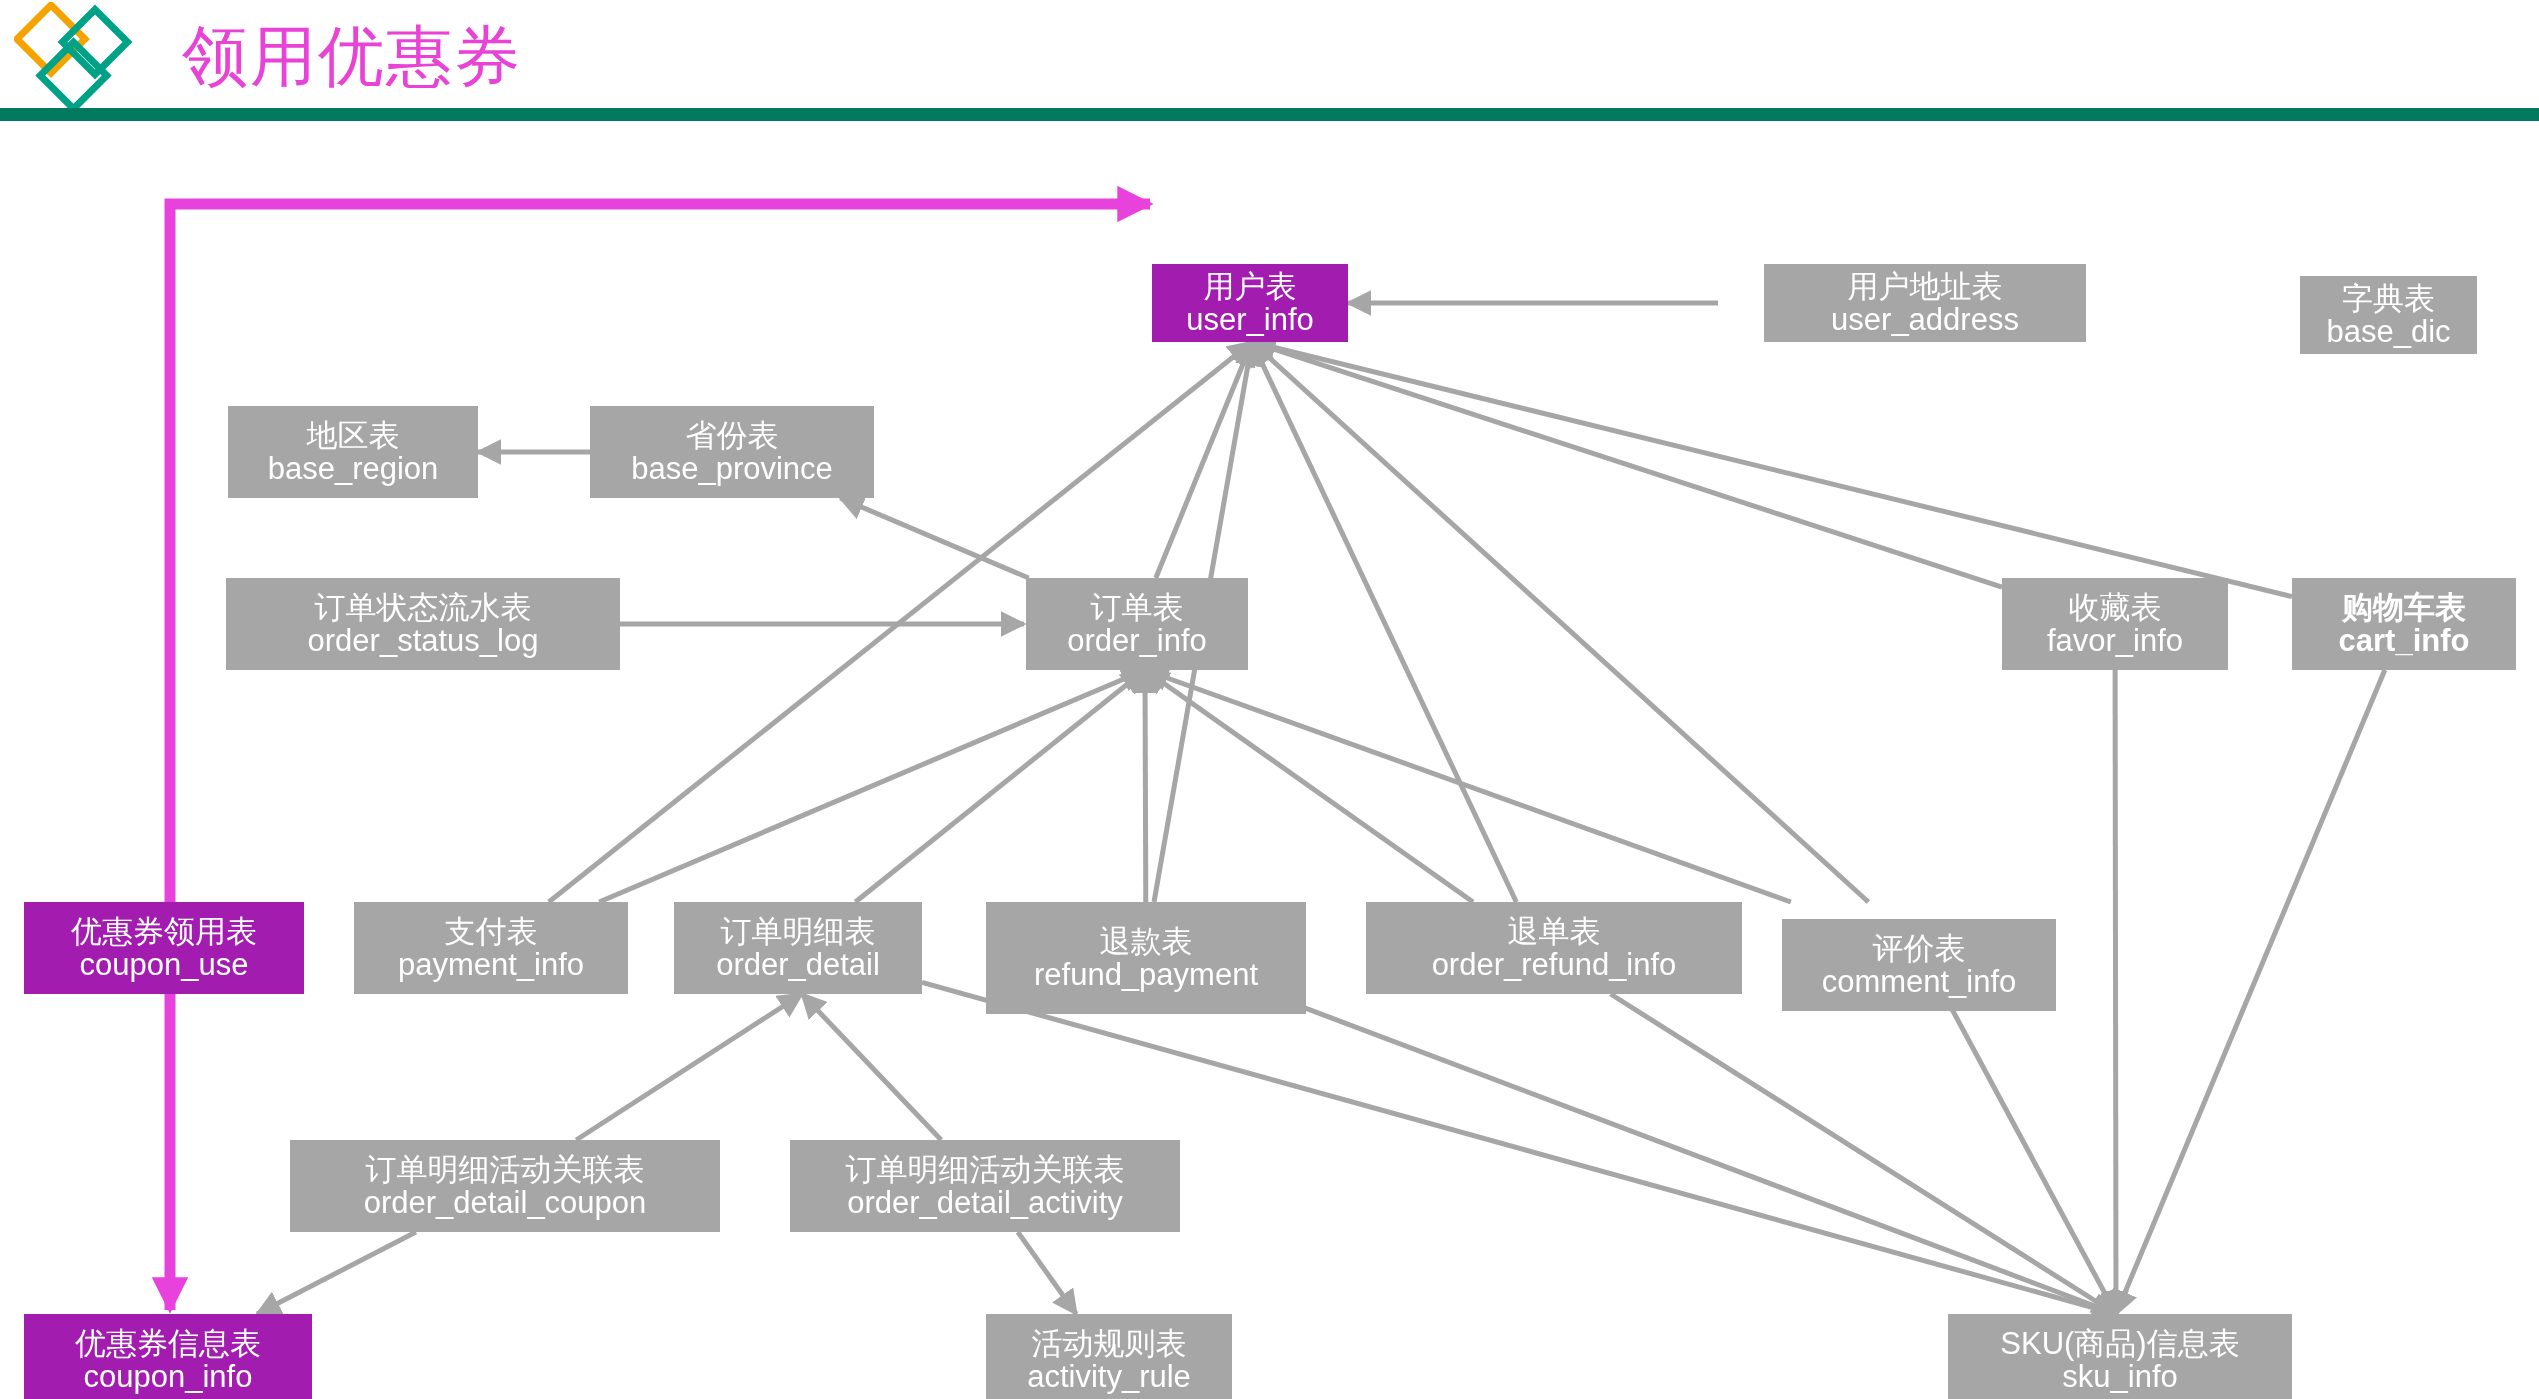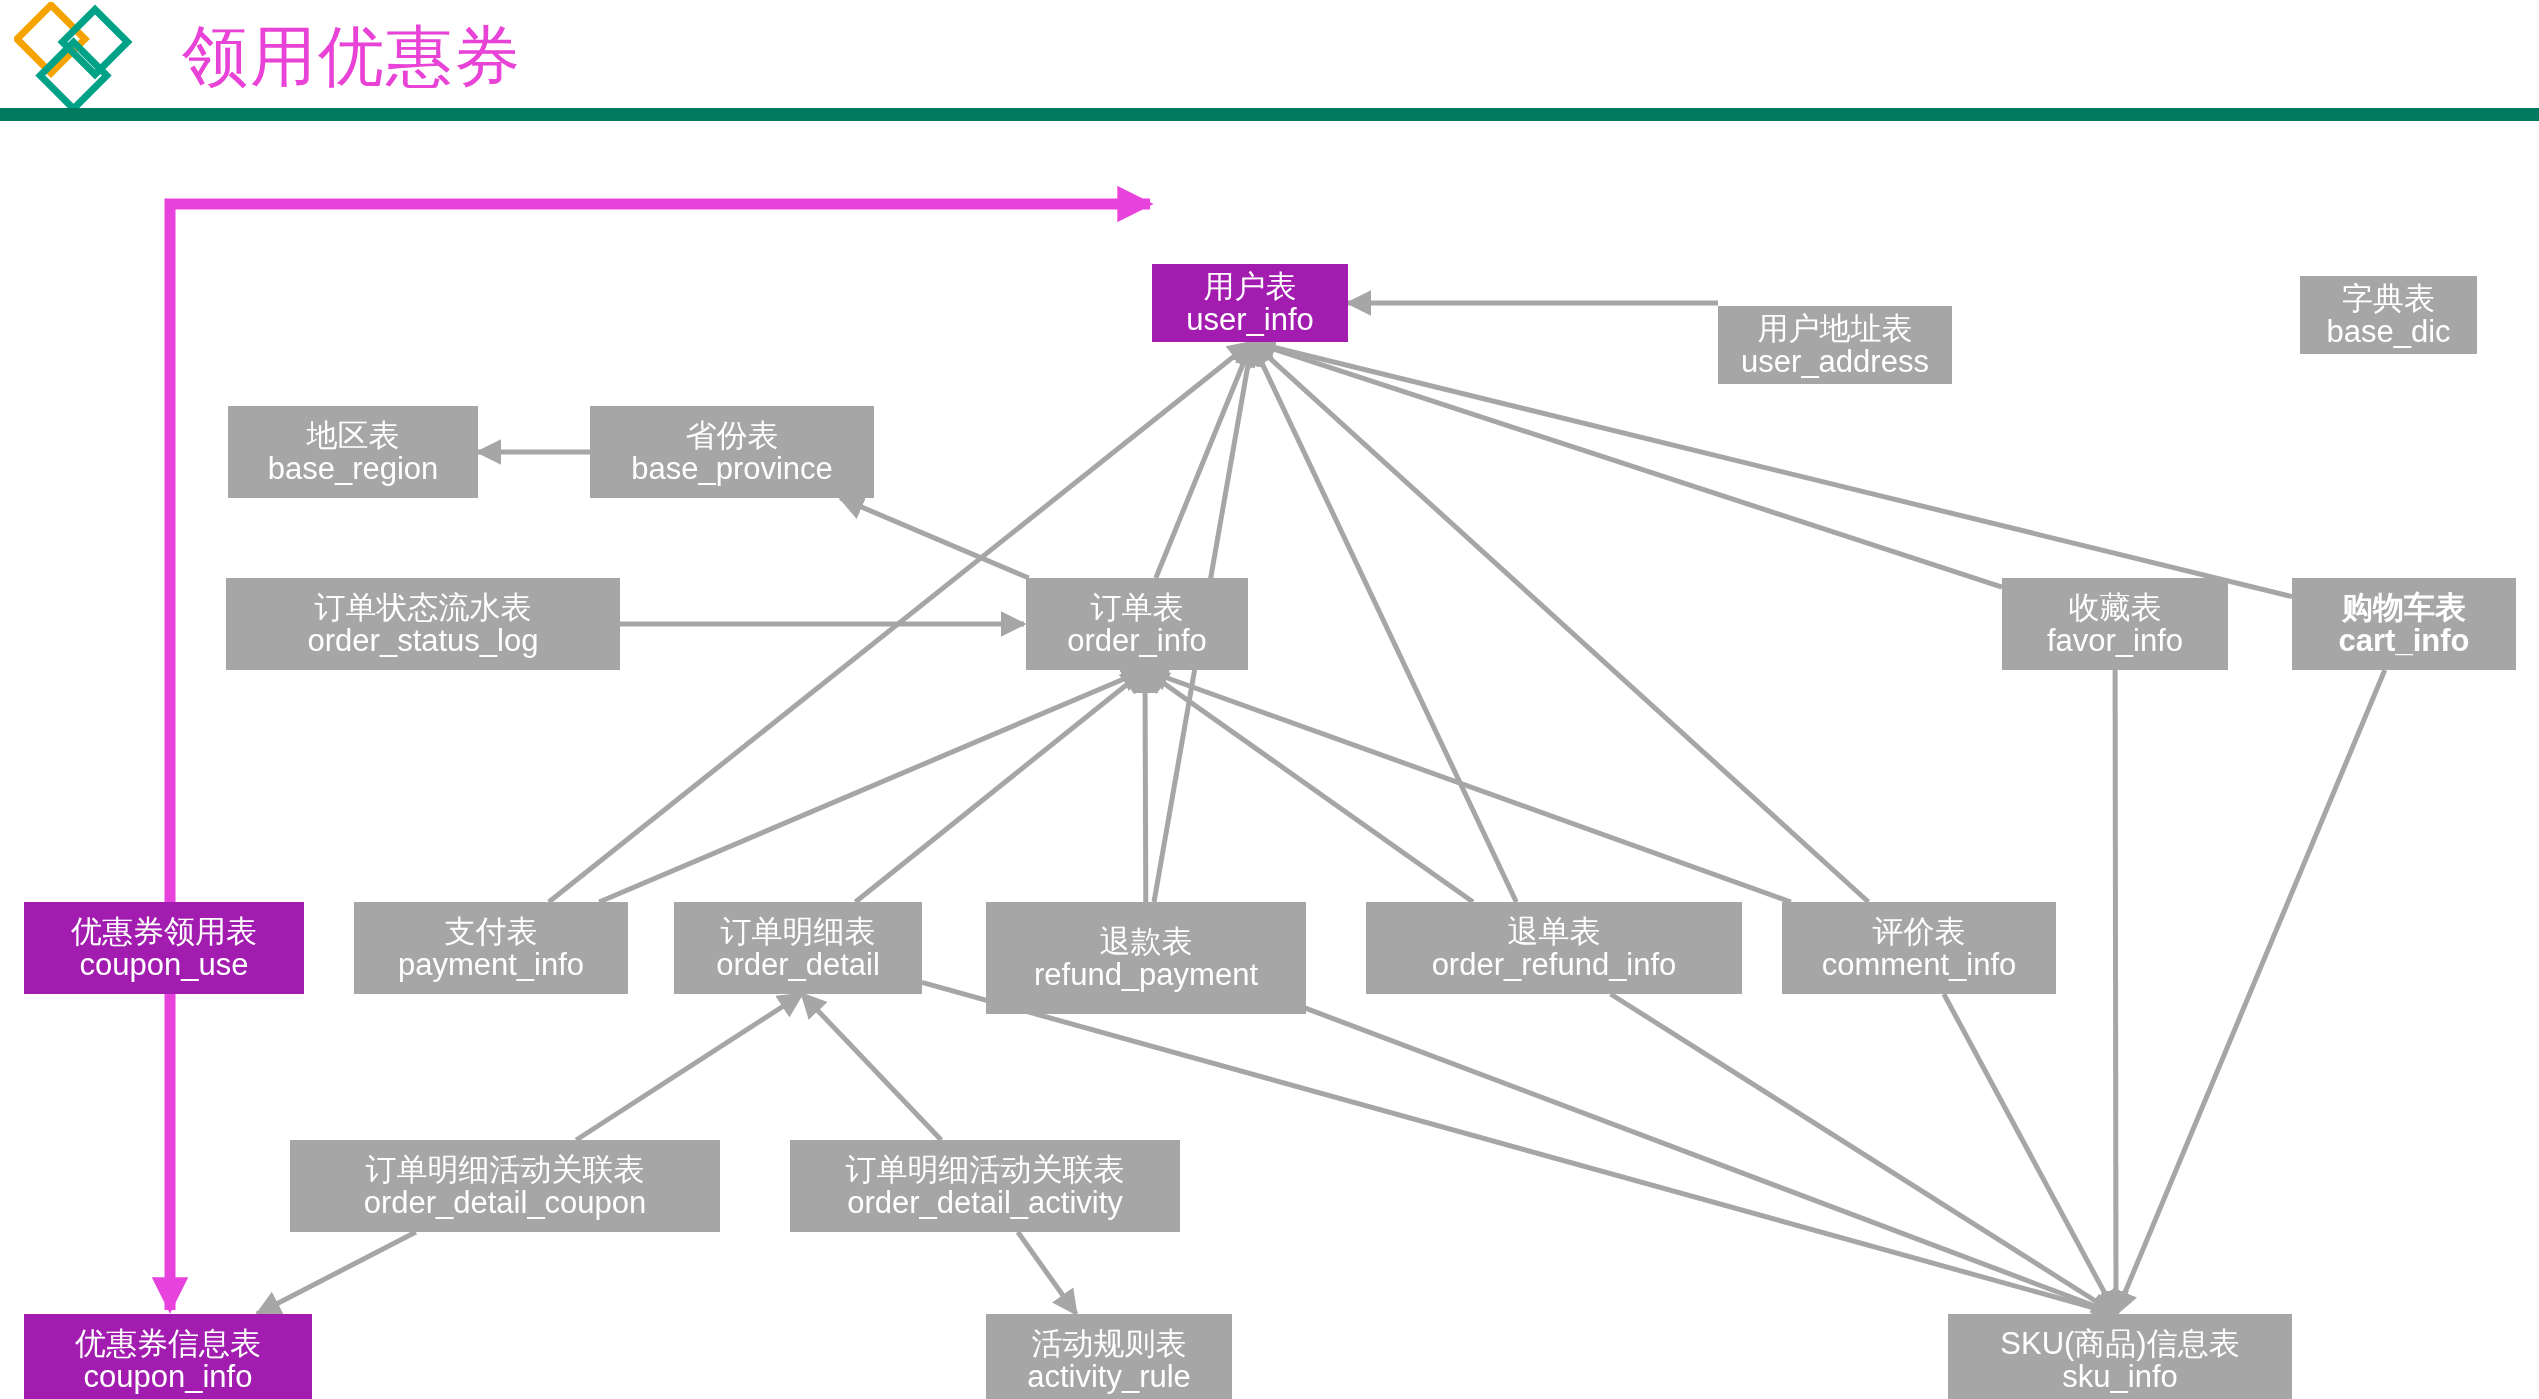--- a/index.html
+++ b/index.html
@@ -157,21 +157,21 @@
           <path d="M 170.0 830.0 L 170.0 86.0 L 1150.0 86.0" stroke="#e842dd" stroke-width="11" fill="none" marker-end="url(#ah-pink)"></path>
           <path d="M 170.0 830.0 L 170.0 1192.0" stroke="#e842dd" stroke-width="11" fill="none" marker-end="url(#ah-pink)"></path>
         </g>
     </svg>
 
     <div id="nodes">
         <div class="node pink" style="left: 1152px; top: 146px; width: 196px; height: 78px;">
           <div class="cn">用户表</div>
           <div class="en">user_info</div>
         </div>
-        <div class="node gray" style="left: 1718px; top: 146px; width: 234px; height: 78px; margin-top: 42px;">
+        <div class="node gray" style="left: 1764px; top: 146px; width: 322px; height: 78px;">
           <div class="cn">用户地址表</div>
           <div class="en">user_address</div>
         </div>
         <div class="node gray" style="left: 2300px; top: 158px; width: 177px; height: 78px;">
           <div class="cn">字典表</div>
           <div class="en">base_dic</div>
         </div>
         <div class="node gray" style="left: 228px; top: 288px; width: 250px; height: 92px;">
           <div class="cn">地区表</div>
           <div class="en">base_region</div>
@@ -209,21 +209,21 @@
           <div class="en">order_detail</div>
         </div>
         <div class="node gray" style="left: 986px; top: 784px; width: 320px; height: 112px;">
           <div class="cn">退款表</div>
           <div class="en">refund_payment</div>
         </div>
         <div class="node gray" style="left: 1366px; top: 784px; width: 376px; height: 92px;">
           <div class="cn">退单表</div>
           <div class="en">order_refund_info</div>
         </div>
-        <div class="node gray" style="left: 1782px; top: 784px; width: 274px; height: 92px;">
+        <div class="node gray" style="left: 1782px; top: 801px; width: 274px; height: 92px;">
           <div class="cn">评价表</div>
           <div class="en">comment_info</div>
         </div>
         <div class="node gray" style="left: 290px; top: 1022px; width: 430px; height: 92px;">
           <div class="cn">订单明细活动关联表</div>
           <div class="en">order_detail_coupon</div>
         </div>
         <div class="node gray" style="left: 790px; top: 1022px; width: 390px; height: 92px;">
           <div class="cn">订单明细活动关联表</div>
           <div class="en">order_detail_activity</div>

